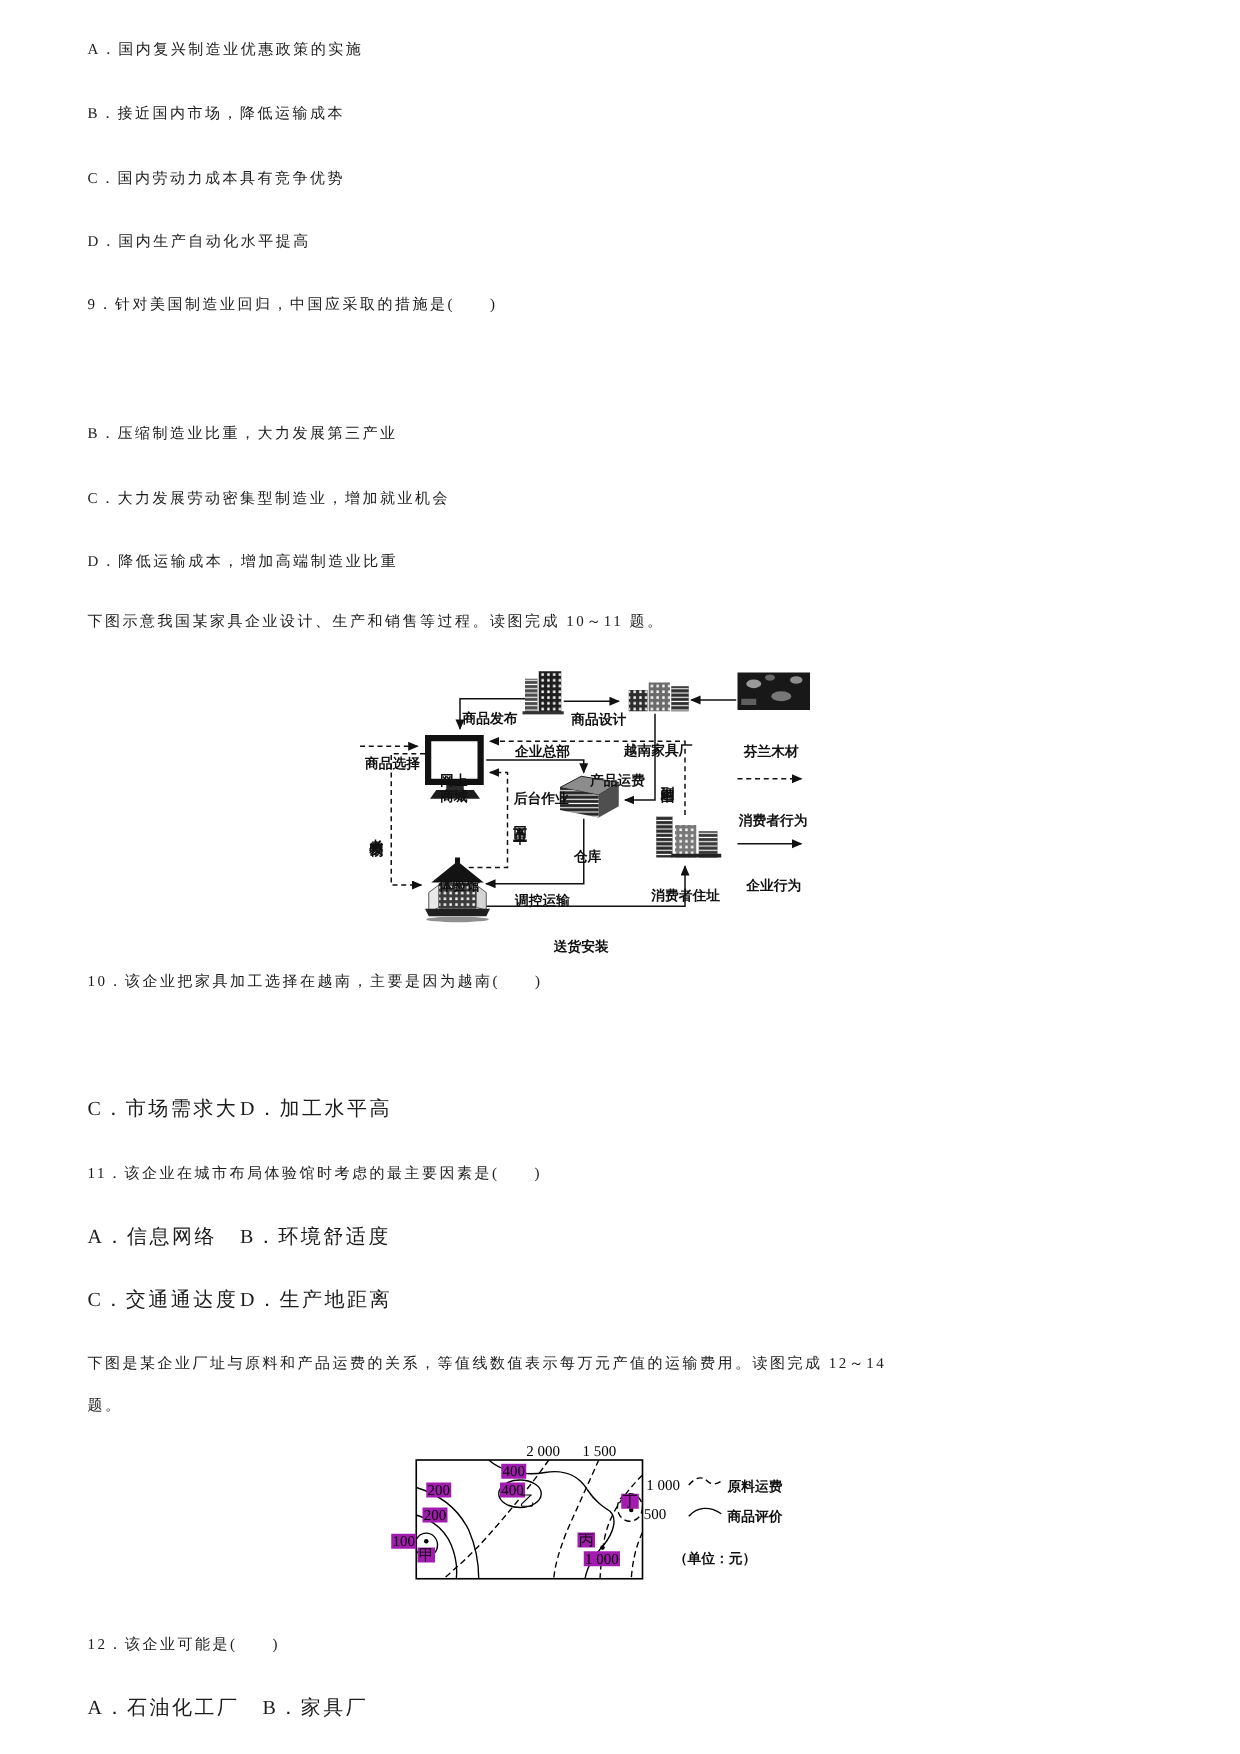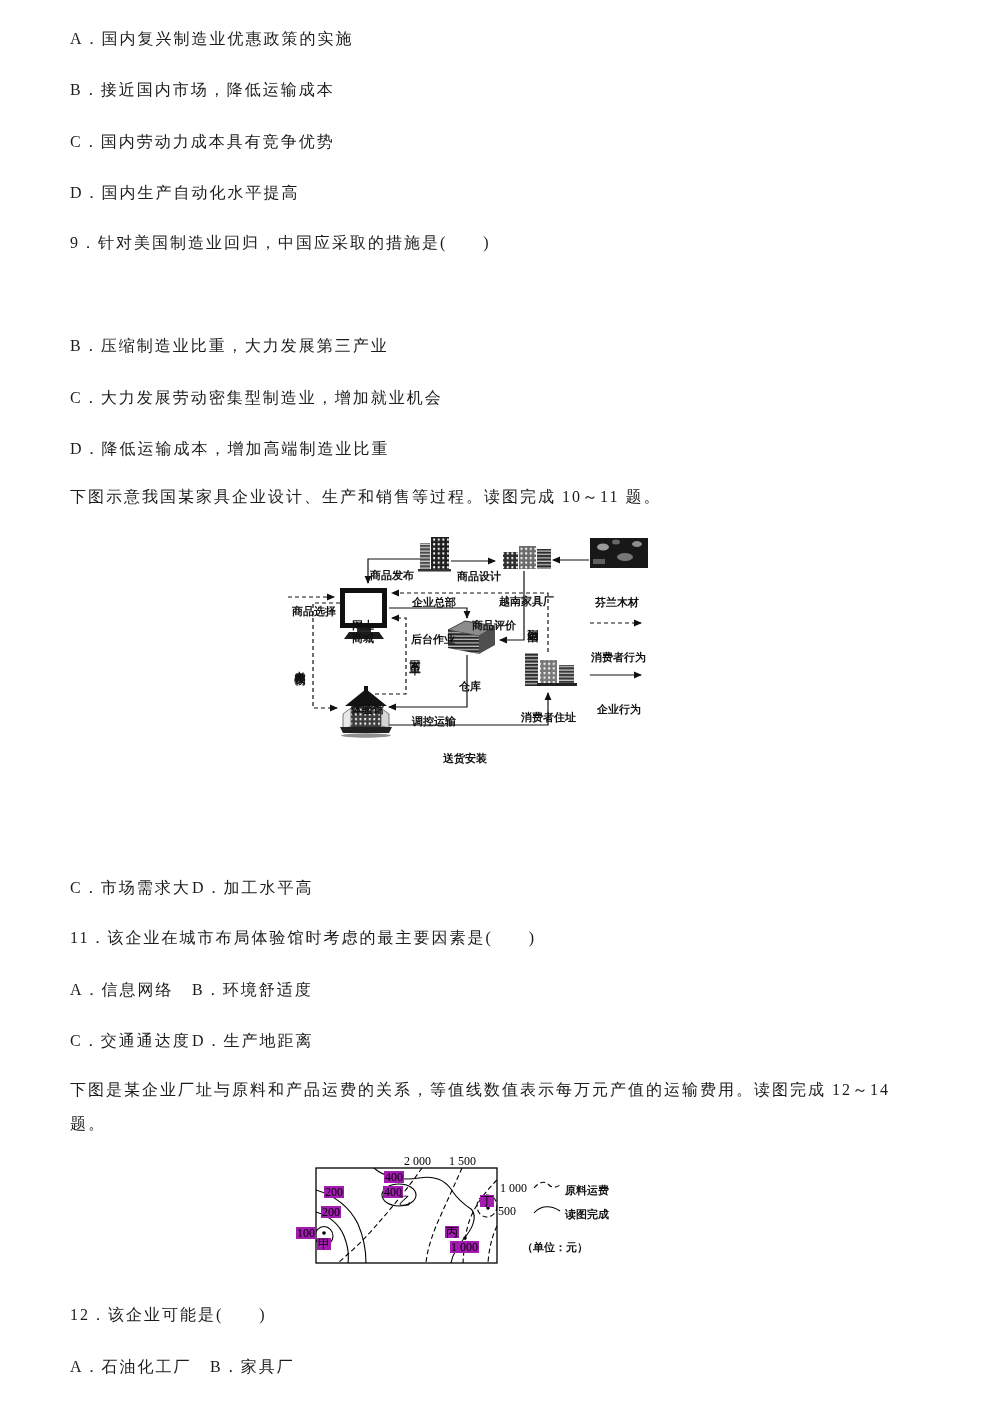--- a/index.html
+++ b/index.html
@@ -1,32 +1,32 @@
 <!DOCTYPE html>
 <html><head>
 <meta charset="utf-8">
 <style>
   html,body{margin:0;padding:0;background:#fff;}
   .page{position:relative;width:992px;height:1403px;background:#fff;overflow:hidden;
         font-family:"Liberation Serif","DejaVu Serif",serif;color:#1c1c1c;}
-  .tl{position:absolute;left:70px;font-size:16px;letter-spacing:2px;white-space:pre;line-height:20px;}
+  .tl{position:absolute;left:70px;font-size:12px;letter-spacing:2px;white-space:pre;line-height:20px;}
   .row{position:absolute;left:0;width:100%;height:20px;}
   .row span{position:absolute;top:0;font-size:16px;letter-spacing:2px;white-space:pre;line-height:20px;}
 
   
   .diag1{position:absolute;left:285px;top:533px;width:380px;height:228px;}
   .diag1 svg{position:absolute;left:0;top:0;}
   .d1lbl{position:absolute;font:bold 11px "Liberation Sans","DejaVu Sans",sans-serif;
          color:#111;white-space:pre;line-height:12px;margin-top:23px;}
   .vlbl{writing-mode:vertical-rl;text-orientation:upright;letter-spacing:1px;}
   .ln{stroke:#111;stroke-width:1.2;fill:none;}
   .lnd{stroke:#111;stroke-width:1.2;fill:none;stroke-dasharray:4 3;}
 
   
-  .diag2{position:absolute;left:284px;top:1150px;width:360px;height:130px;text-align:right;}
+  .diag2{position:absolute;left:301px;top:1150px;width:360px;height:130px;text-align:right;}
   .diag2 svg{position:absolute;left:0;top:0;}
   .mlbl{position:absolute;font:12px "Liberation Serif","DejaVu Serif",serif;color:#000;
         white-space:pre;line-height:12px;}
   .mlbl.bg{background:#a21caf;padding:0 1px;}
   .mleg{position:absolute;font:bold 11px "Liberation Sans","DejaVu Sans",sans-serif;color:#111;
         white-space:pre;line-height:12px;}
   .ct{stroke:#000;stroke-width:1.1;fill:none;}
   .ctd{stroke:#000;stroke-width:1.1;fill:none;stroke-dasharray:5 3;}
 </style>
 </head>
@@ -133,41 +133,42 @@
         <polygon points="58,181 66,175 66,193 58,197" fill="#e8e8e8" stroke="#444" stroke-width="0.7"></polygon>
         <polygon points="96,175 104,181 104,195 96,193" fill="#d5d5d5" stroke="#444" stroke-width="0.7"></polygon>
         <polygon points="55,194 107,194 104,200 58,200" fill="#1f1f1f"></polygon>
         <ellipse cx="81" cy="202.5" rx="25" ry="2.2" fill="#8f8f8f"></ellipse>
       </g>
     </svg>
 
     <div class="d1lbl" style="left:85px;top:13px">商品发布</div>
     <div class="d1lbl" style="left:172px;top:14px">商品设计</div>
     <div class="d1lbl" style="left:7px;top:49px">商品选择</div>
-    <div class="d1lbl" style="left:187px;top:63px">商品评价</div>
+    <div class="d1lbl" style="left:187px;top:63px">产品运费</div>
     <div class="d1lbl" style="left:126px;top:77px">后台作业</div>
     <div class="d1lbl vlbl" style="left:242px;top:64px">运到中国</div>
     <div class="d1lbl vlbl" style="left:124px;top:96px">网上下单</div>
     <div class="d1lbl vlbl" style="left:9px;top:106px">考察实物</div>
     <div class="d1lbl" style="left:127px;top:159px">调控运输</div>
     <div class="d1lbl" style="left:158px;top:196px">送货安装</div>
 
     <div class="d1lbl" style="left:127px;top:40px">企业总部</div>
     <div class="d1lbl" style="left:214px;top:39px">越南家具厂</div>
     <div class="d1lbl" style="left:310px;top:40px">芬兰木材</div>
     <div class="d1lbl" style="left:67px;top:63px">网上</div>
     <div class="d1lbl" style="left:67px;top:76px">商城</div>
     <div class="d1lbl" style="left:174px;top:124px">仓库</div>
     <div class="d1lbl" style="left:236px;top:155px">消费者住址</div>
     <div class="d1lbl" style="left:66px;top:147px">体验馆</div>
 
     <div class="d1lbl" style="left:306px;top:95px">消费者行为</div>
     <div class="d1lbl" style="left:312px;top:147px">企业行为</div>
   </div>
 
+  <div class="tl" style="top:775px">10．该企业把家具加工选择在越南，主要是因为越南(　　)</div>
   <div class="row" style="top:878px">
     <span style="left:70px">C．市场需求大</span>
     <span style="left:192px">D．加工水平高</span>
   </div>
 
   <div class="tl" style="top:928px">11．该企业在城市布局体验馆时考虑的最主要因素是(　　)</div>
   <div class="row" style="top:980px">
     <span style="left:70px">A．信息网络</span>
     <span style="left:192px">B．环境舒适度</span>
   </div>
@@ -219,21 +220,21 @@
     <div class="mlbl bg" style="left:12px;top:77px">100</div>
     <div class="mlbl bg" style="left:37px;top:56px">200</div>
     <div class="mlbl bg" style="left:40px;top:36px">200</div>
     <div class="mlbl bg" style="left:100px;top:21px">400</div>
     <div class="mlbl bg" style="left:99px;top:36px">400</div>
     <div class="mlbl bg" style="left:33px;top:88px">甲</div>
     <div class="mlbl" style="left:115px;top:45px">乙</div>
     <div class="mlbl bg" style="left:161px;top:76px">丙</div>
     <div class="mlbl bg" style="left:196px;top:45px">丁</div>
     <div class="mleg" style="left:281px;top:34px">原料运费</div>
-    <div class="mleg" style="left:281px;top:58px">读图完成</div>
+    <div class="mleg" style="left:281px;top:58px">商品评价</div>
     <div class="mleg" style="left:238px;top:91px">（单位：元）</div>
   </div>
 
   <div class="tl" style="top:1305px">12．该企业可能是(　　)</div>
   <div class="row" style="top:1357px">
     <span style="left:70px">A．石油化工厂</span>
     <span style="left:210px">B．家具厂</span>
   </div>
 
 </div>

